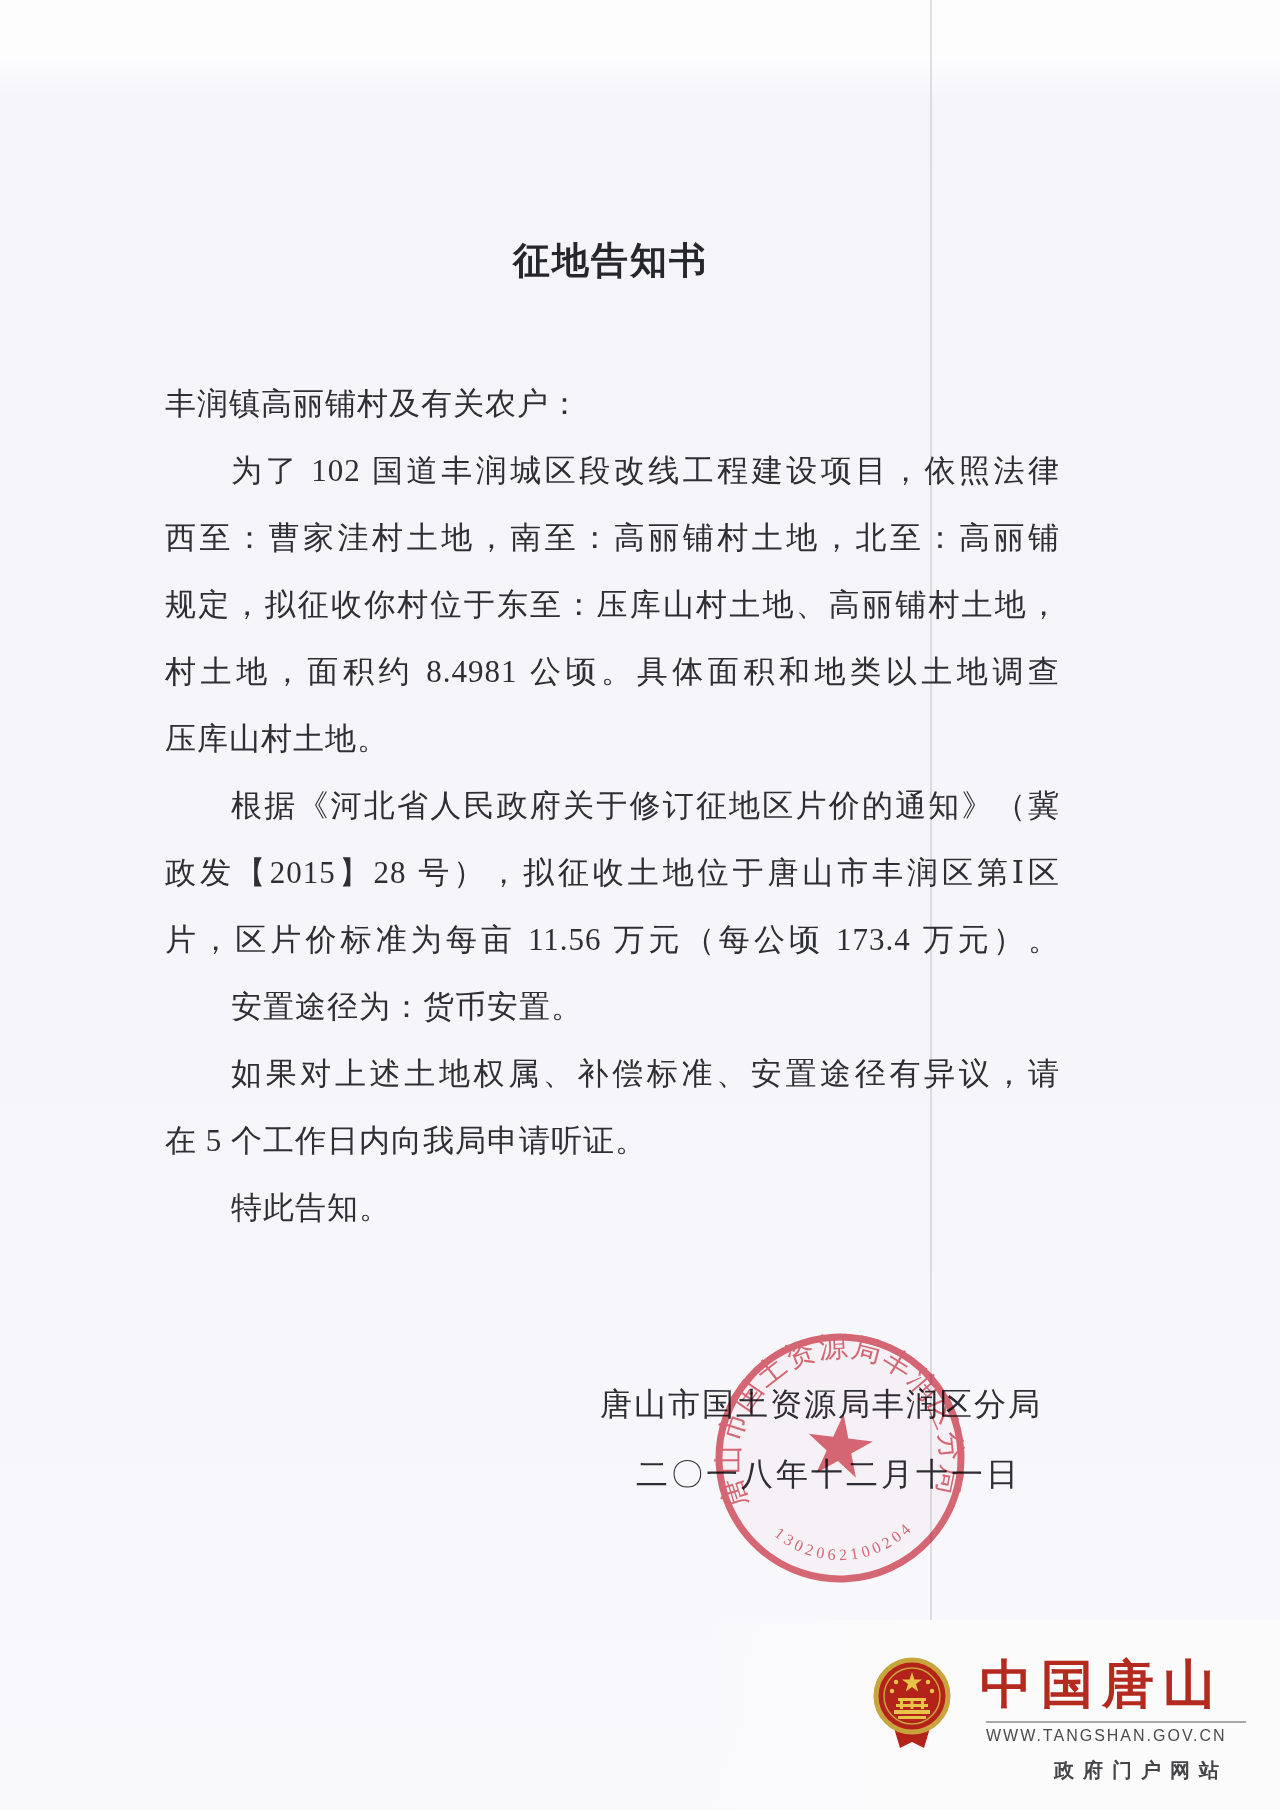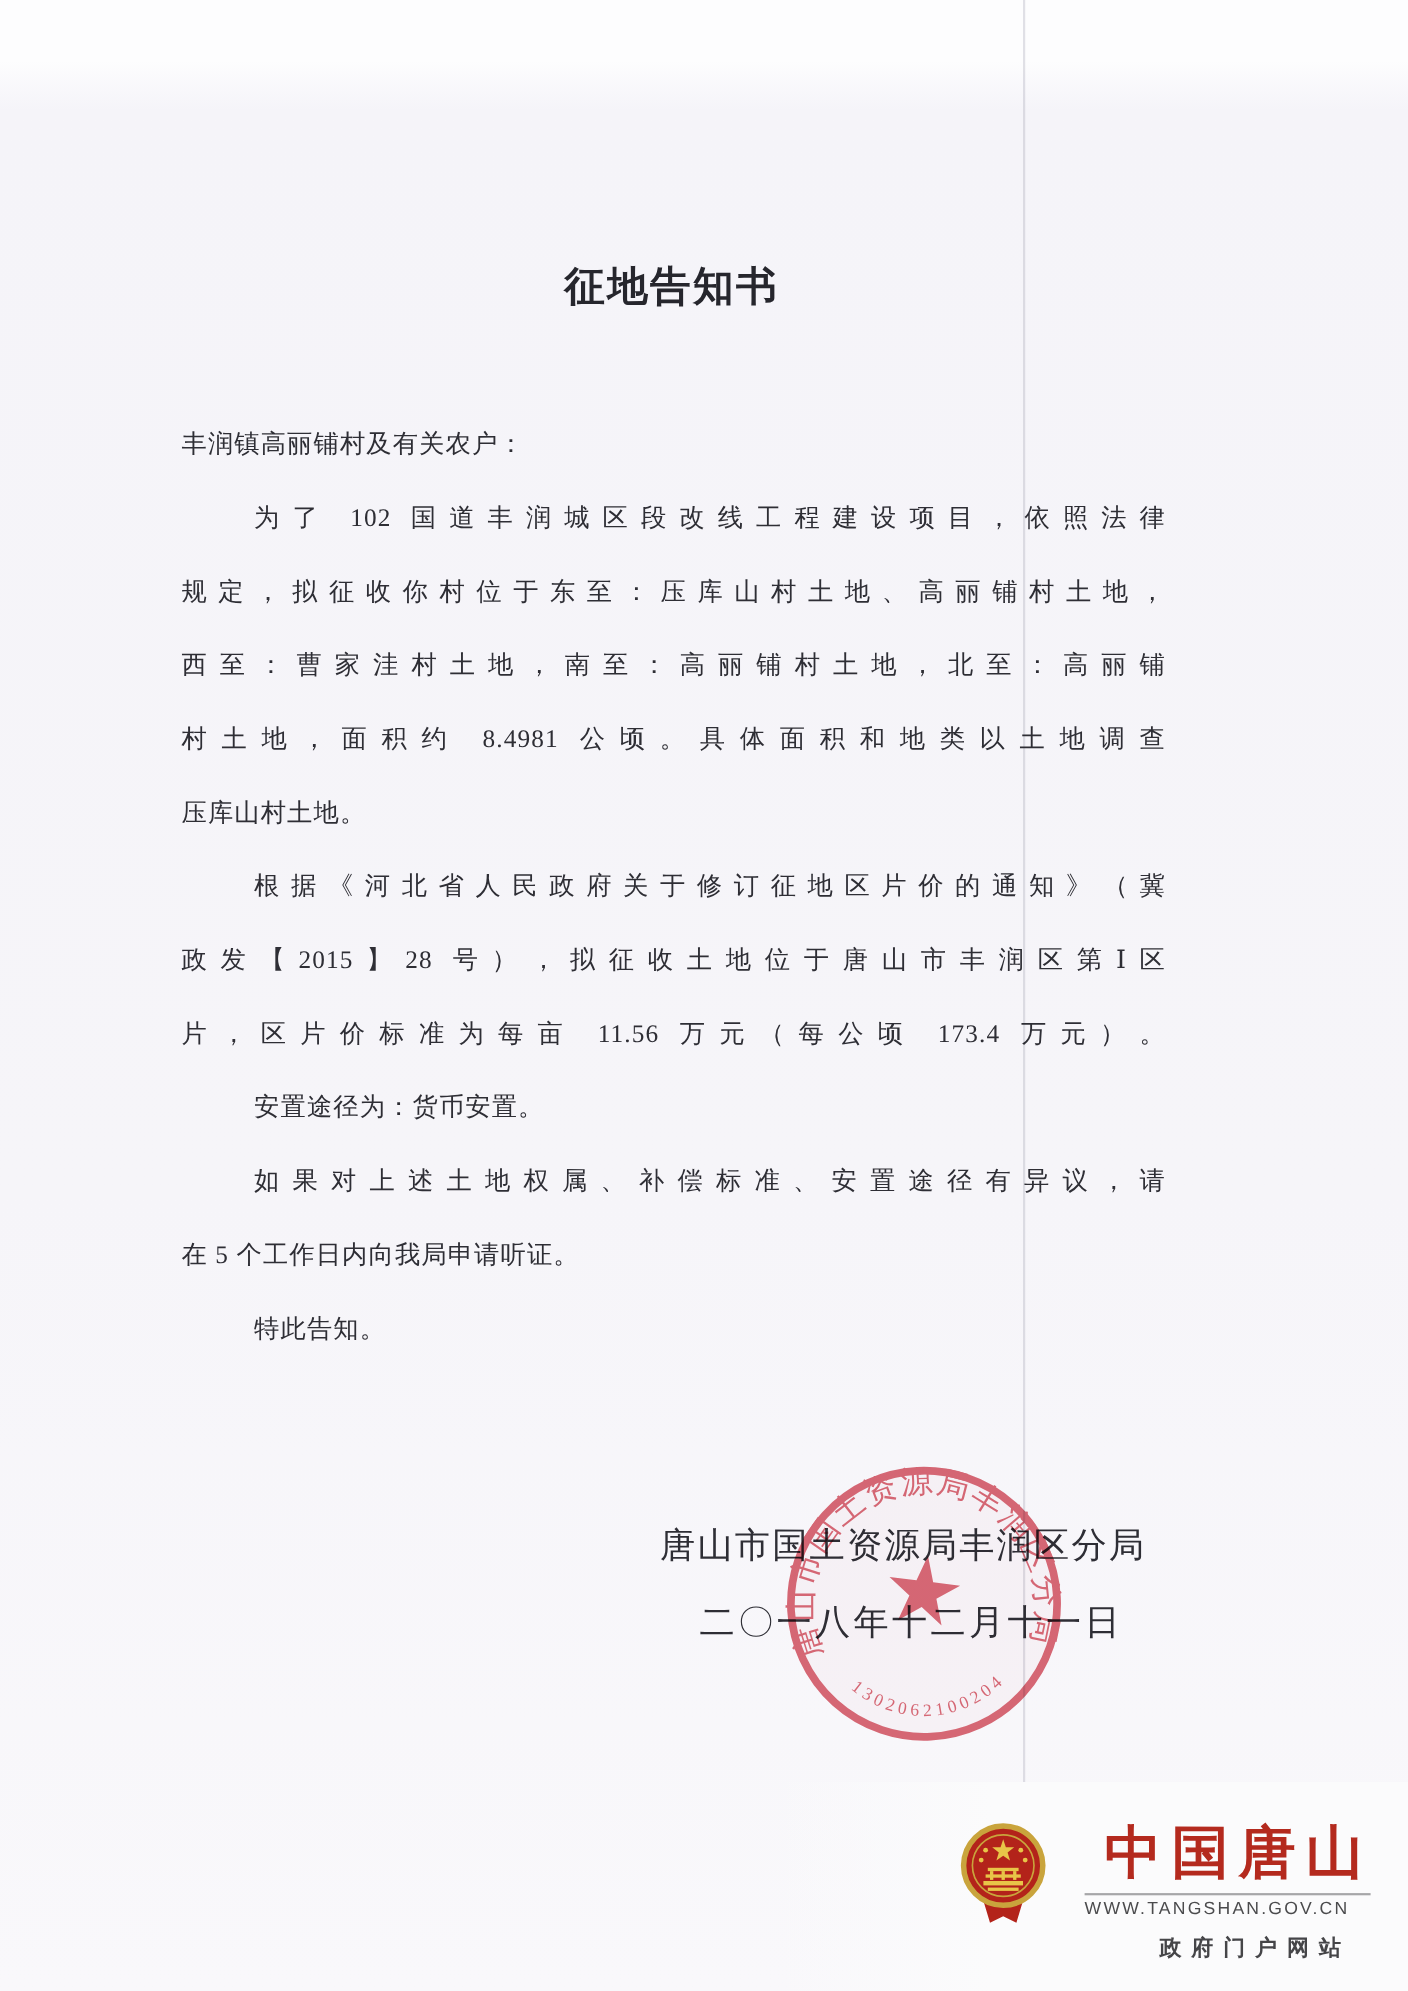--- a/index.html
+++ b/index.html
@@ -6,49 +6,49 @@
   .page{
     position:relative;width:1280px;height:1810px;overflow:hidden;
     background:linear-gradient(180deg,#fdfdfe 0px,#fdfdfe 55px,#f5f4f9 100px,#f6f5f9 60%,#f9f8fb 100%);
     font-family:"Liberation Serif","DejaVu Serif",serif;color:#2e2e35;
   }
   .scanline{position:absolute;left:930px;top:0;width:2px;height:100%;background:rgba(150,150,170,.28);}
   .doc-title{
     position:absolute;left:163px;top:236px;width:895px;text-align:center;
     font-size:37px;font-weight:bold;letter-spacing:2px;color:#26262d;
   }
-  .body-text{position:absolute;left:165px;top:370px;width:895px;font-size:23px;line-height:67px;letter-spacing:1px;}
+  .body-text{position:absolute;left:165px;top:370px;width:895px;font-size:31px;line-height:67px;letter-spacing:1px;}
   .body-text .line{white-space:nowrap;}
   .body-text .line.fill{white-space:normal;text-align:justify;text-align-last:justify;}
   .body-text .line.indent{text-indent:66px;}
   .sig-agency{position:absolute;left:600px;top:1383px;font-size:32px;letter-spacing:2px;}
   .sig-date{position:absolute;left:636px;top:1453px;font-size:32px;letter-spacing:3px;text-align:center;}
   .stamp{position:absolute;left:712px;top:1330px;width:256px;height:256px;opacity:.85;mix-blend-mode:multiply;transform:rotate(-3deg);}
   .footer-bg{position:absolute;left:700px;top:1620px;right:0;bottom:0;background:linear-gradient(90deg,rgba(252,252,253,0),#fbfbfc 35%);}
   .emblem{position:absolute;left:870px;top:1656px;width:84px;height:98px;}
-  .brand{position:absolute;left:980px;top:1650px;width:272px;font-size:52px;font-weight:bold;letter-spacing:9px;color:#b42a1e;white-space:nowrap;margin-left:24px;}
+  .brand{position:absolute;left:980px;top:1650px;width:272px;font-size:52px;font-weight:bold;letter-spacing:9px;color:#b42a1e;white-space:nowrap;}
   .brand-rule{position:absolute;left:986px;top:1721px;width:260px;height:2px;background:#a6a6a8;}
   .brand-url{position:absolute;left:986px;top:1727px;width:262px;font-family:"Liberation Sans","DejaVu Sans",sans-serif;font-size:16px;font-weight:normal;letter-spacing:2px;color:#4b4b4d;white-space:nowrap;}
   .brand-tagline{position:absolute;left:1054px;top:1757px;font-size:20px;font-weight:bold;letter-spacing:9px;color:#454548;white-space:nowrap;}
   .stamp svg text{font-family:"Liberation Serif","DejaVu Serif",serif;}
 </style>
 </head>
 <body>
 
 <div class="page">
 
   <div class="scanline"></div>
 
   <div class="doc-title">征地告知书</div>
 
   <div class="body-text">
     <div class="line">丰润镇高丽铺村及有关农户：</div>
     <div class="line indent fill">为了 102 国道丰润城区段改线工程建设项目，依照法律</div>
+    <div class="line fill">西至：曹家洼村土地，南至：高丽铺村土地，北至：高丽铺</div>
     <div class="line fill">规定，拟征收你村位于东至：压库山村土地、高丽铺村土地，</div>
-    <div class="line fill">西至：曹家洼村土地，南至：高丽铺村土地，北至：高丽铺</div>
     <div class="line fill">村土地，面积约 8.4981 公顷。具体面积和地类以土地调查</div>
     <div class="line">压库山村土地。</div>
     <div class="line indent fill">根据《河北省人民政府关于修订征地区片价的通知》（冀</div>
     <div class="line fill">政发【2015】28 号），拟征收土地位于唐山市丰润区第Ⅰ区</div>
     <div class="line fill">片，区片价标准为每亩 11.56 万元（每公顷 173.4 万元）。</div>
     <div class="line indent">安置途径为：货币安置。</div>
     <div class="line indent fill">如果对上述土地权属、补偿标准、安置途径有异议，请</div>
     <div class="line">在 5 个工作日内向我局申请听证。</div>
     <div class="line indent">特此告知。</div>
   </div>

